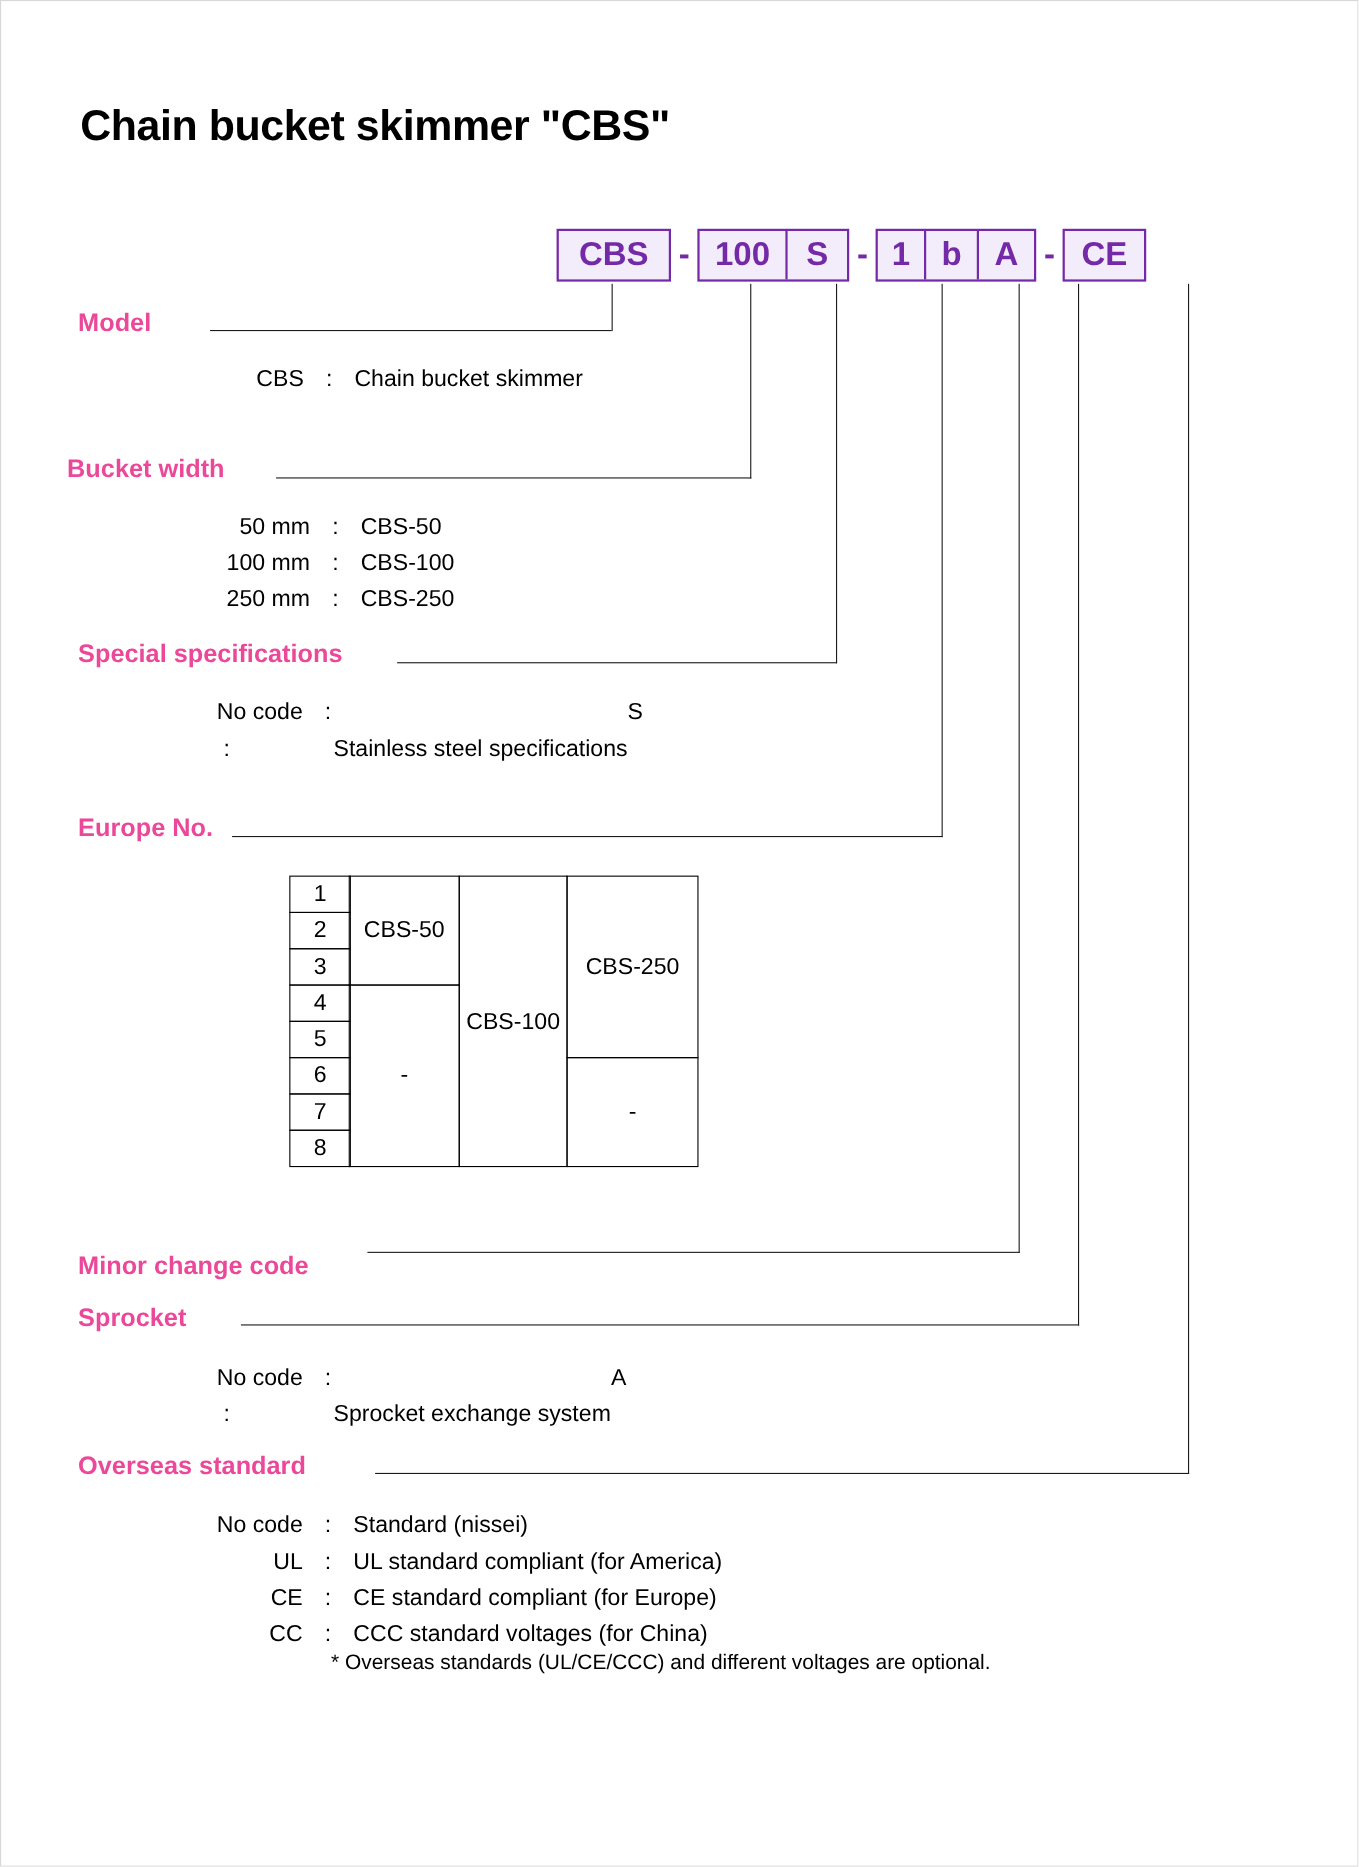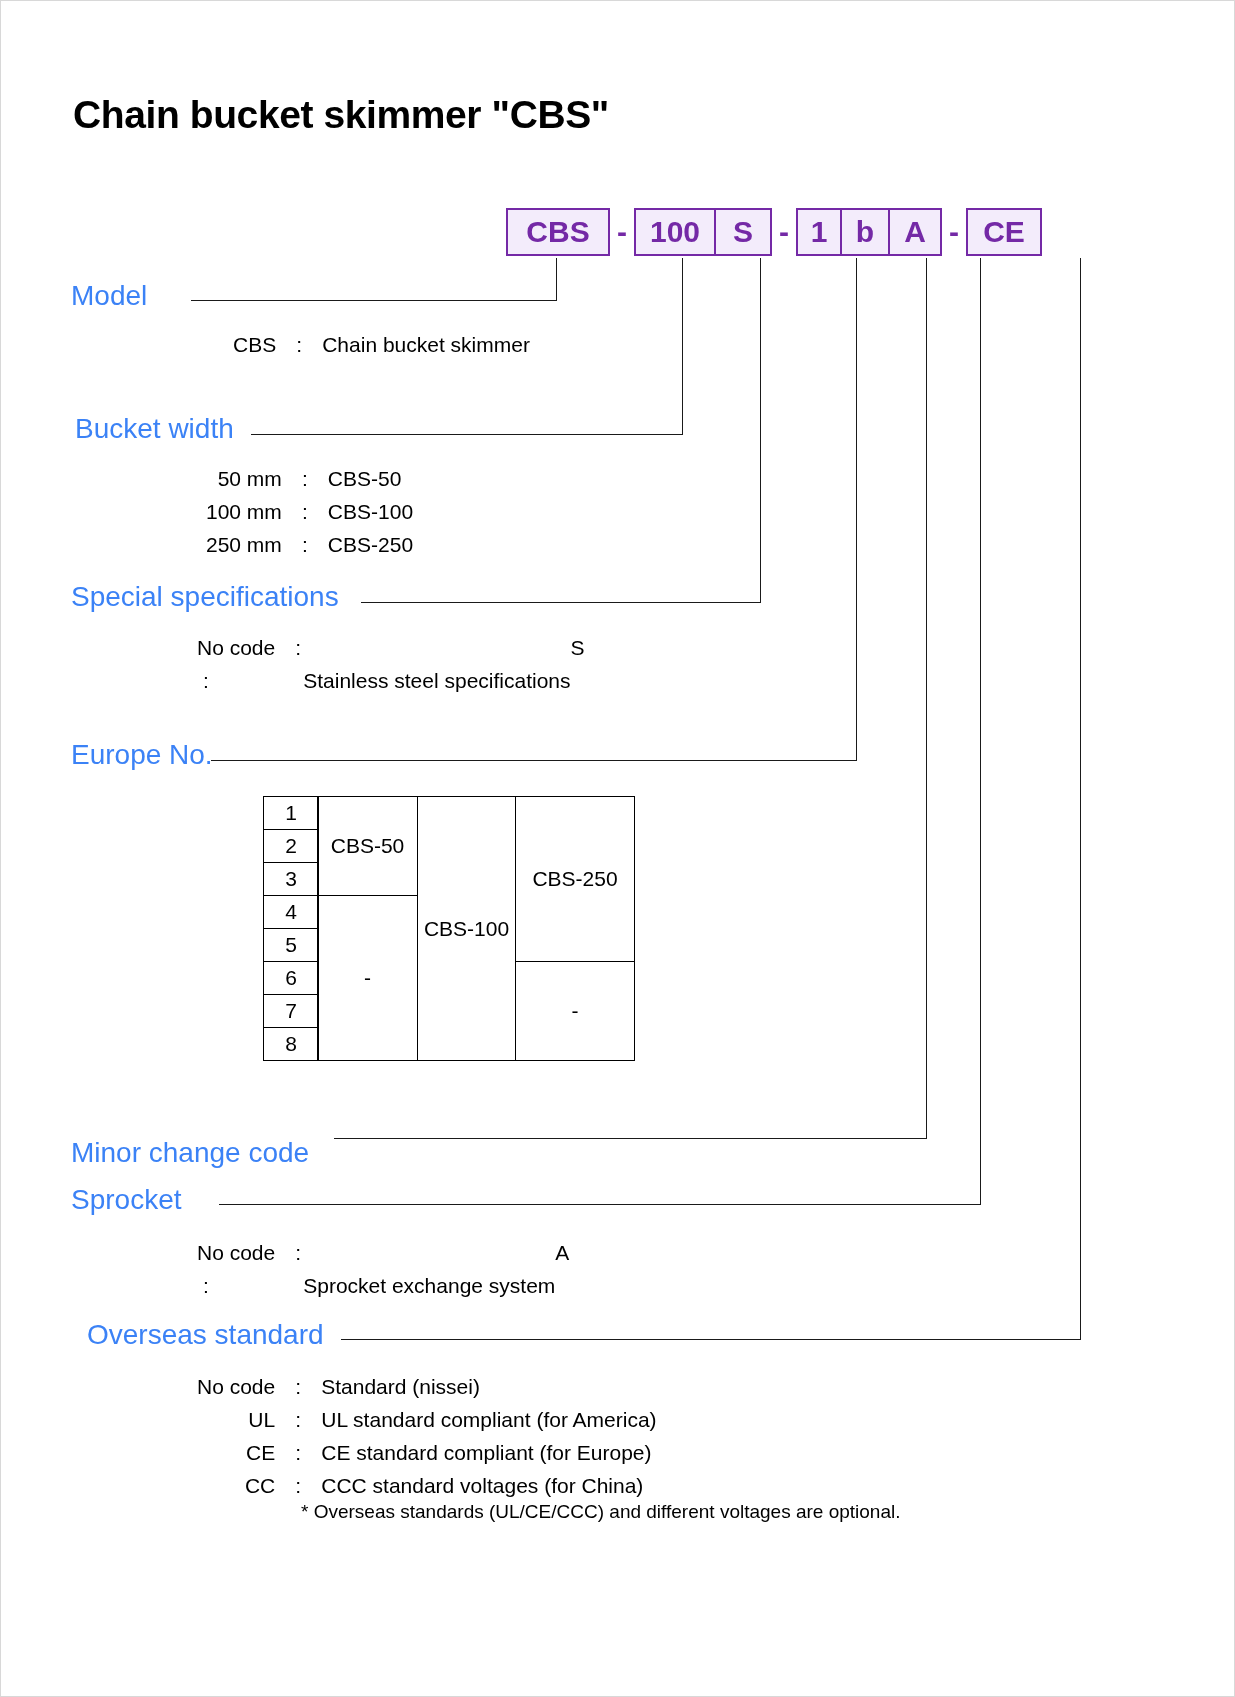--- a/index.html
+++ b/index.html
@@ -77,23 +77,23 @@
     padding: 0 7px;
     line-height: 1;
     display: flex;
     align-items: center;
     height: 48px;
   }
 
   
   .sec-head {
     position: absolute;
-    font-size: 28px;
-    font-weight: normal;
-    color: #3b82f6;
+    font-size: 23px;
+    font-weight: bold;
+    color: #ec4899;
     white-space: nowrap;
     line-height: 1;
   }
 
   
   .h-line {
     position: absolute;
     height: 0;
     border-top: 1.6px solid #1a1a1a;
   }
@@ -211,21 +211,21 @@
   <div class="h-line" style="left:340px; top:1338px; width:740px;"></div>
   <div class="v-line" style="left:1079px; top:257px; height:1082px;"></div>
 
   <div class="sec-head" style="left:70px; top:281px;">Model</div>
   <div class="deflist" style="left:232px; top:327px;">
     <div class="k">CBS</div>
     <div class="c">:</div>
     <div class="v">Chain bucket skimmer</div>
   </div>
 
-  <div class="sec-head" style="left:74px; top:414px;">Bucket width</div>
+  <div class="sec-head" style="left:60px; top:414px;">Bucket width</div>
   <div class="deflist" style="left:205px; top:461px;">
     <div class="k">50 mm</div>
     <div class="c">:</div>
     <div class="v">CBS-50</div>
     <div class="k">100 mm</div>
     <div class="c">:</div>
     <div class="v">CBS-100</div>
     <div class="k">250 mm</div>
     <div class="c">:</div>
     <div class="v">CBS-250</div>
@@ -266,21 +266,21 @@
 
   <div class="sec-head" style="left:70px; top:1185px;">Sprocket</div>
   <div class="deflist" style="left:196px; top:1235px;">
     <div class="k">No code</div>
     <div class="c">:</div>
     <div class="k">A</div>
     <div class="c">:</div>
     <div class="v">Sprocket exchange system</div>
   </div>
 
-  <div class="sec-head" style="left:70px; top:1320px;margin-left:16px;">Overseas standard</div>
+  <div class="sec-head" style="left:70px; top:1320px;">Overseas standard</div>
   <div class="deflist" style="left:196px; top:1369px;">
     <div class="k">No code</div>
     <div class="c">:</div>
     <div class="v">Standard (nissei)</div>
     <div class="k">UL</div>
     <div class="c">:</div>
     <div class="v">UL standard compliant (for America)</div>
     <div class="k">CE</div>
     <div class="c">:</div>
     <div class="v">CE standard compliant (for Europe)</div>

